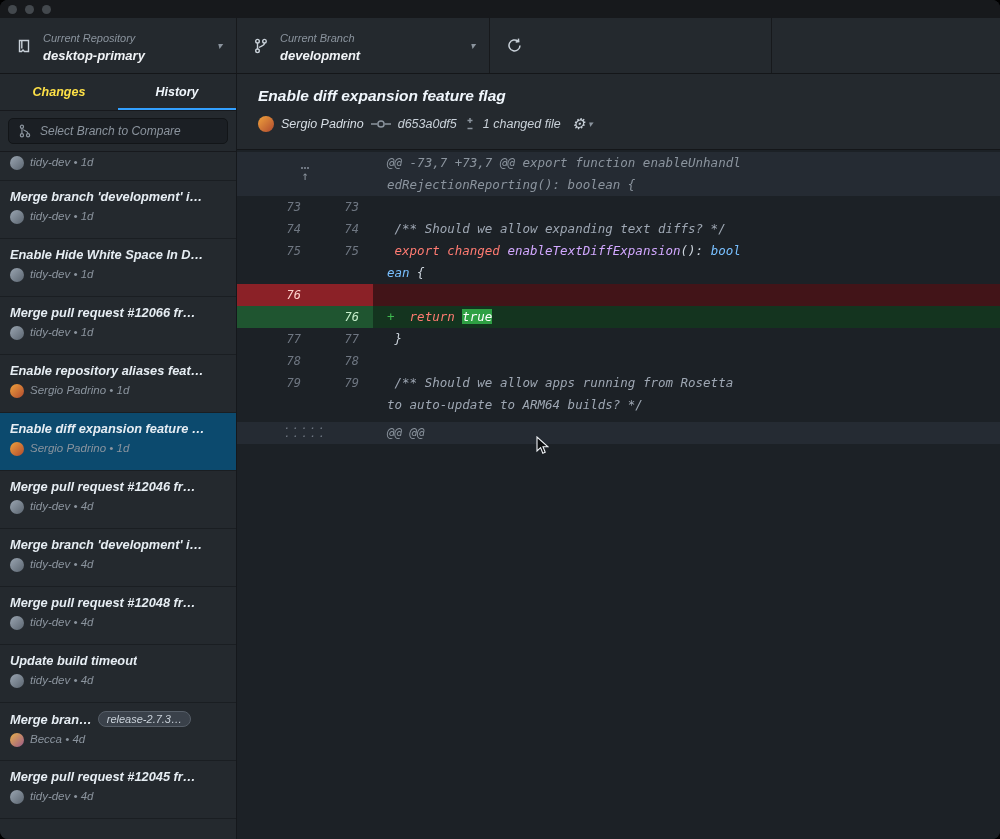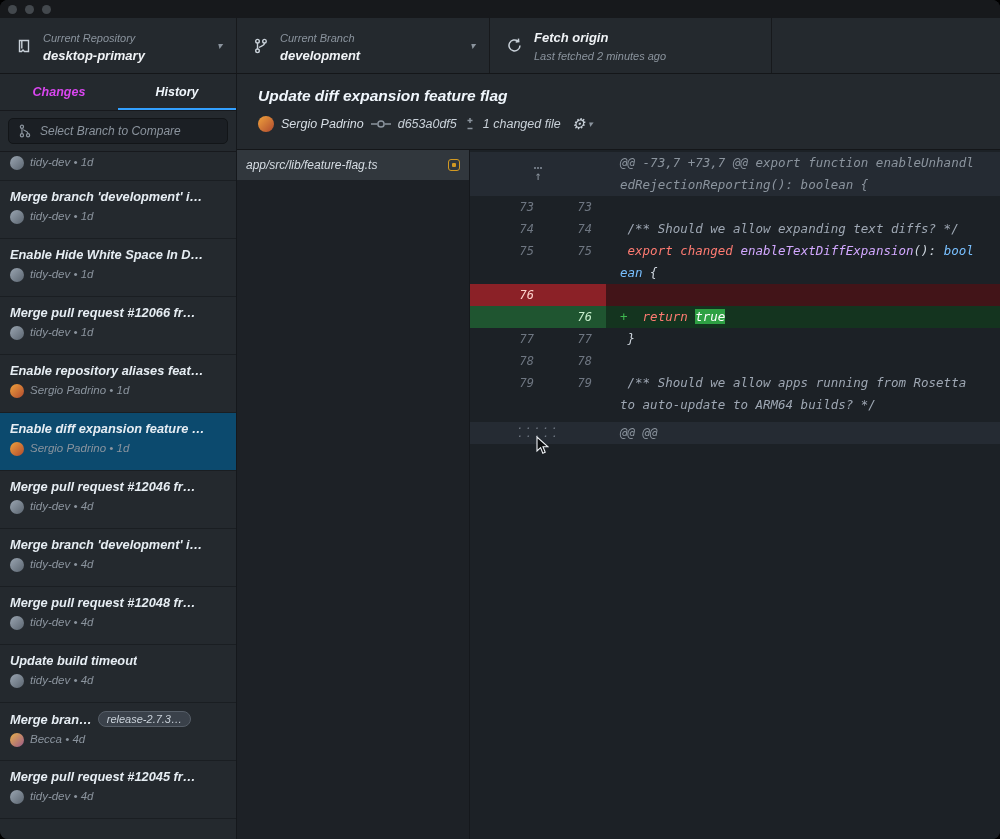--- a/index.html
+++ b/index.html
@@ -25,21 +25,21 @@
   .tb-sub { font-size:11px; color:#8b949e; margin-top:2px; }
   .tb-chevron { color:#8b949e; font-size:10px; margin-left:8px; }
 
   
   .app-body { display:flex; height:765px; }
   .sidebar { width:237px; background:#24292e; border-right:1px solid #15181c; display:flex; flex-direction:column; }
   .main { flex:1; display:flex; flex-direction:column; min-width:0; }
 
   
   .tabs { display:flex; height:37px; border-bottom:1px solid #17191d; }
-  .tab { flex:1; display:flex; align-items:center; justify-content:center; font-size:12.5px; color:#d946ef; font-weight:600; position:relative; cursor:pointer; }
+  .tab { flex:1; display:flex; align-items:center; justify-content:center; font-size:12.5px; color:#fde047; font-weight:600; position:relative; cursor:pointer; }
   .tab.active { color:#f0f6fc; }
   .tab.active::after { content:""; position:absolute; left:0; right:0; bottom:0; height:2px; background:#33a0ff; }
 
   
   .compare-wrap { padding:7px 8px; border-bottom:1px solid #17191d; }
   .compare-btn { height:26px; background:#1b1f24; border:1px solid #121518; border-radius:5px; display:flex; align-items:center; padding:0 9px; gap:8px; cursor:pointer; }
   .compare-btn .ph { font-size:12px; color:#8b949e; }
 
   
   .commit-list { flex:1; overflow:hidden; }
@@ -150,24 +150,20 @@
       <span class="tb-chevron">▾</span>
     </div>
 
     <div class="tb-section fetch">
       <span class="tb-icon">
         <svg class="icon" width="17" height="17" viewBox="0 0 17 17" fill="none" stroke="#c9d1d9" stroke-width="1.5">
           <path d="M14 8.5 a5.5 5.5 0 1 1 -2 -4.3"></path>
           <path d="M12.4 1.6 l0.3 3 l-3 0.3"></path>
         </svg>
       </span>
-      <span class="tb-text">
-        <span class="tb-value">Fetch origin</span><br>
-        <span class="tb-sub">Last fetched 2 minutes ago</span>
-      </span>
     </div>
 
     <div class="tb-section rest"></div>
   </div>
 
   <div class="app-body">
     <aside class="sidebar">
       <div class="tabs">
         <div class="tab">Changes</div>
         <div class="tab active">History</div>
@@ -302,21 +298,21 @@
     <div class="ci-meta">
       <span class="avatar av-bot"></span>
       <span class="ci-meta-text">tidy-dev • 4d</span>
     </div>
   </div>
         </div>
     </aside>
 
     <main class="main">
       <div class="commit-header">
-        <div class="commit-title">Update diff expansion feature flag</div>
+        <div class="commit-title">Enable diff expansion feature flag</div>
         <div class="commit-meta">
           <span class="avatar lg av-sergio"></span>
           <span class="author">Sergio Padrino</span>
           <span class="meta-icon">
             <svg class="icon" width="20" height="12" viewBox="0 0 20 12" fill="none" stroke="#8b949e" stroke-width="1.5">
               <line x1="0" y1="6" x2="6.2" y2="6"></line>
               <circle cx="10" cy="6" r="3.1"></circle>
               <line x1="13.8" y1="6" x2="20" y2="6"></line>
             </svg>
           </span>
@@ -330,26 +326,20 @@
           </span>
           <span>1 changed file</span>
           <span class="gear-group">
             <span class="gear">⚙</span>
             <span class="gear-chev">▾</span>
           </span>
         </div>
       </div>
 
       <div class="content">
-        <div class="file-col">
-          <div class="file-row">
-            <span class="file-path">app/src/lib/feature-flag.ts</span>
-            <span class="status-modified"></span>
-          </div>
-        </div>
         <div class="diff" id="diff">
             <div class="drow hunk">
               <div class="gutterpad">
                 <div class="expand-btn">
                   <span class="expand-up-glyph">↑</span>
                 </div>
               </div>
               <div class="code"><span class="tok-hunk">@@ -73,7 +73,7 @@ export function enableUnhandledRejectionReporting(): boolean {</span></div>
             </div>
             <div class="drow ctx">

